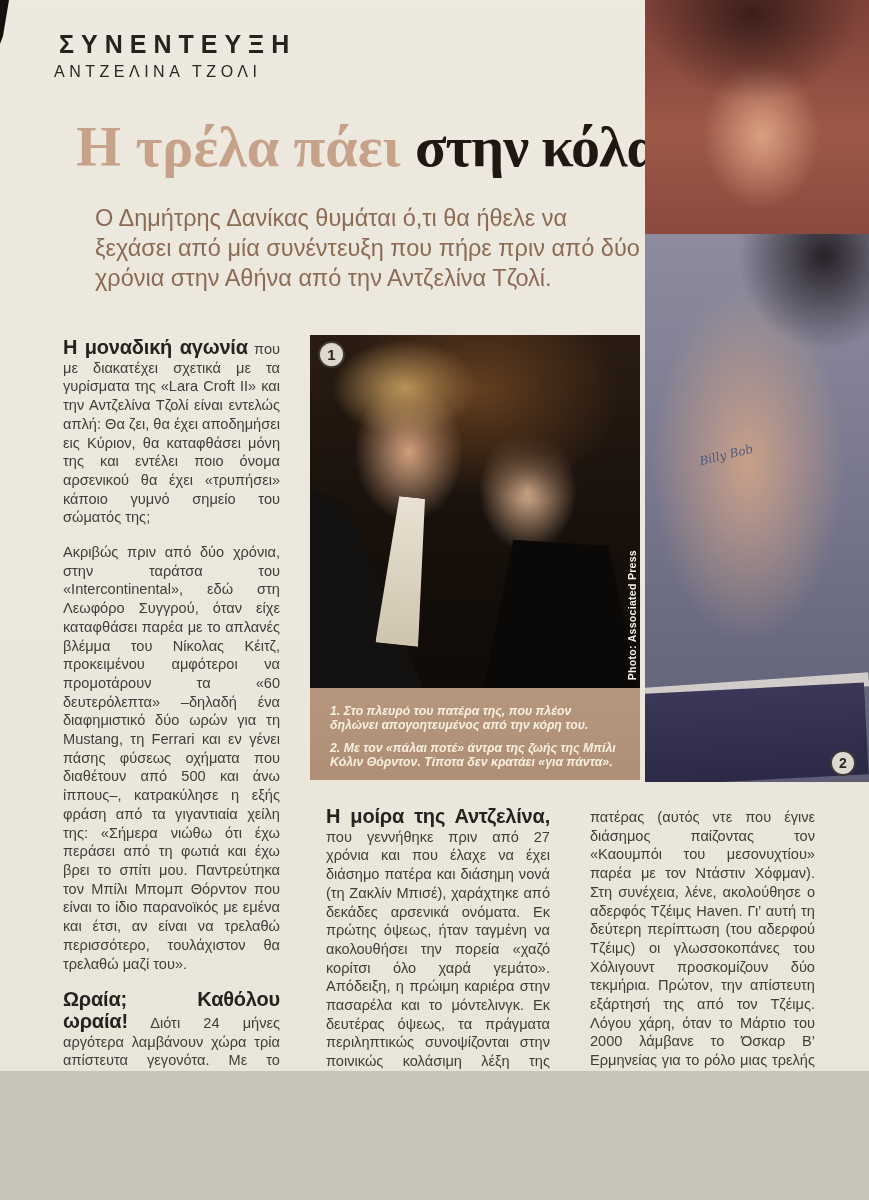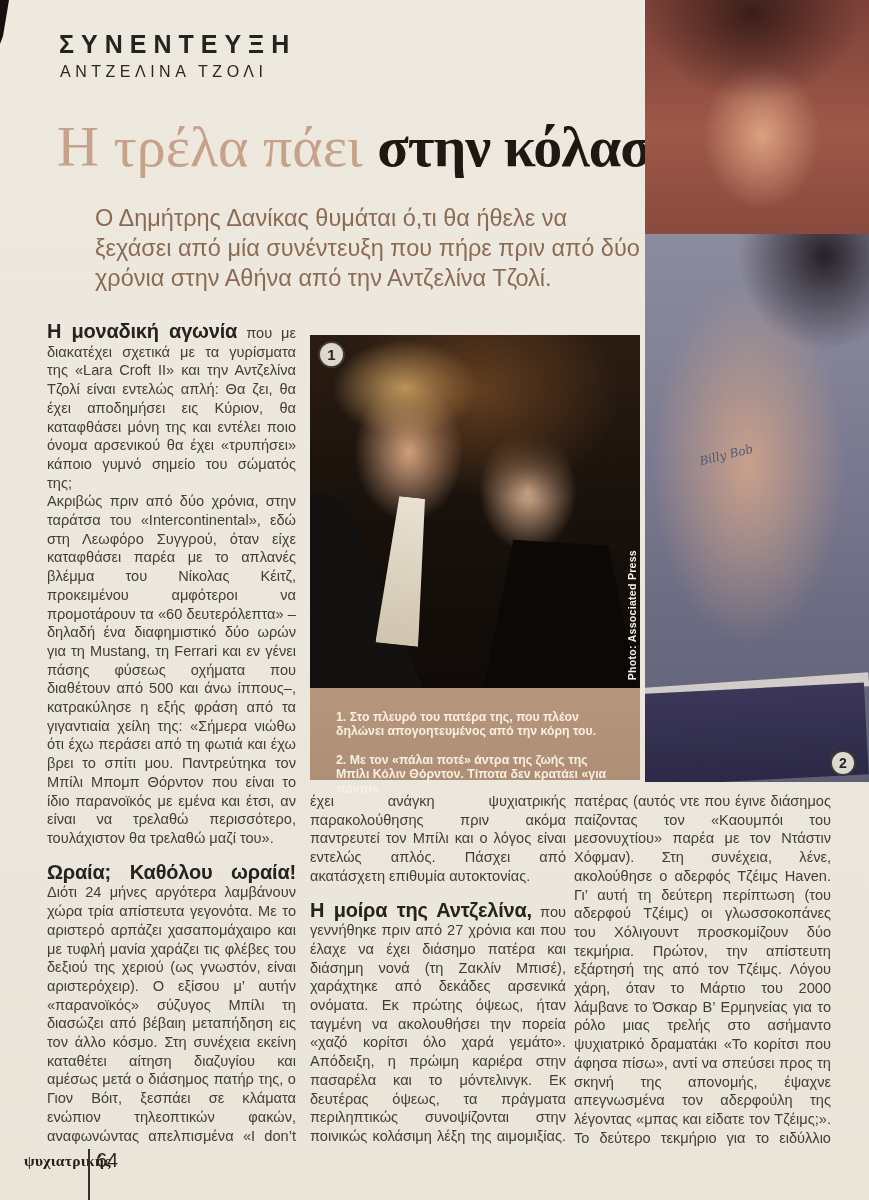--- a/index.html
+++ b/index.html
@@ -1,38 +1,38 @@
 <!DOCTYPE html>
 <html><head>
 <meta charset="utf-8">
 <style>
   html,body{margin:0;padding:0;background:#c9c4ba;}
   .page{
-    position:relative;width:869px;height:1200px;margin:0 auto;
+    position:relative;width:869px;height:1071px;margin:0 auto;
     background:linear-gradient(180deg,#eee9de 0%,#ece7dc 60%,#eae5d9 100%);
     overflow:hidden;font-family:"Liberation Sans",sans-serif;color:#403c38;
   }
   .scan-corner{position:absolute;left:0;top:0;width:10px;height:44px;
     background:#15100c;clip-path:polygon(0 0,9px 0,3px 36px,0 44px);}
   
   .kicker{position:absolute;left:59px;top:30px;font-size:25px;font-weight:bold;
     letter-spacing:7px;color:#262220;}
-  .kicker-sub{position:absolute;left:60px;top:63px;font-size:16px;
+  .kicker-sub{position:absolute;left:54px;top:63px;font-size:16px;
     letter-spacing:4.5px;color:#2b2724;}
   
   .title{position:absolute;left:57px;top:118px;width:600px;white-space:nowrap;
     font-family:"Liberation Serif",serif;font-size:58px;line-height:1;}
-  .title .t-light{color:#c7a28b;font-weight:400;}
+  .title .t-light{color:#c7a28b;font-weight:700;margin-left:19px;}
   .title .t-dark{color:#1f1812;font-weight:700;letter-spacing:-1px;}
   .lead{position:absolute;left:95px;top:204px;width:545px;
     font-size:23.5px;line-height:1.27;color:#8c6b55;}
   
   .col{position:absolute;font-size:14.6px;line-height:18.7px;text-align:justify;
     color:#413d39;}
-  .col p{margin:0;}
+  .col p{margin:16px;}
   .col .sect-gap{margin-top:14px;}
   .lead-in{font-weight:bold;color:#262220;font-size:20px;line-height:1;
     letter-spacing:-0.2px;}
   .col1{left:47px;top:321px;width:249px;height:824px;overflow:hidden;}
   .col2{left:310px;top:792px;width:256px;height:356px;overflow:hidden;}
   .col3{left:574px;top:792px;width:257px;height:356px;overflow:hidden;}
   
   .main-photo{position:absolute;left:310px;top:335px;width:330px;height:353px;
     overflow:hidden;background:linear-gradient(180deg,#2a1c12,#17100b 55%,#100b08);}
   .mp-art{position:absolute;inset:0;background:
@@ -53,21 +53,21 @@
     justify-content:center;}
   .badge-1{position:absolute;left:8px;top:6px;width:23px;height:23px;font-size:15px;}
   .photo-credit{position:absolute;right:2px;bottom:8px;color:#f4efe6;
     font-size:10.5px;font-weight:bold;writing-mode:vertical-rl;
     transform:rotate(180deg);letter-spacing:.3px;}
   
   .caption-band{position:absolute;left:310px;top:688px;width:330px;height:92px;
     background:linear-gradient(180deg,#b6977d,#ae8f75);box-sizing:border-box;
     padding:8px 10px 0 12px;color:#f7f0e1;font-size:12.3px;line-height:14.4px;
     font-weight:bold;}
-  .caption-band div{margin:14px;}
+  .caption-band div{margin:8px;font-style:italic;}
   
   .rail-top{position:absolute;left:645px;top:0;width:224px;height:234px;
     overflow:hidden;background:
     radial-gradient(150px 120px at 48% 6%,rgba(52,26,22,.9),rgba(52,26,22,0) 72%),
     radial-gradient(78px 98px at 52% 58%,rgba(222,164,132,.95),rgba(222,164,132,0) 75%),
     linear-gradient(180deg,#7c4038 0%,#9d5848 55%,#8a4a3e 100%);}
   .rail-bottom{position:absolute;left:645px;top:234px;width:224px;height:548px;
     overflow:hidden;background:
     radial-gradient(120px 130px at 80% 4%,rgba(32,26,33,.95),rgba(32,26,33,0) 72%),
     radial-gradient(125px 230px at 46% 42%,rgba(206,162,138,.95),rgba(206,162,138,0) 78%),
@@ -122,21 +122,20 @@
     <div class="badge badge-1">1</div>
     <div class="photo-credit">Photo: Associated Press</div>
   </div>
 
   <div class="caption-band">
     <div><span>1.</span><span> Στο πλευρό του πατέρα της, που πλέον δηλώνει απογοητευμένος από την κόρη του.</span></div>
     <div><span>2.</span><span> Με τον «πάλαι ποτέ» άντρα της ζωής της Μπίλι Κόλιν Θόρντον. Τίποτα δεν κρατάει «για πάντα».</span></div>
   </div>
 
   <div class="col col2">
-    <p>έχει ανάγκη ψυχιατρικής παρακολούθησης πριν ακόμα παντρευτεί τον Μπίλι και ο λόγος είναι εντελώς απλός. Πάσχει από ακατάσχετη επιθυμία αυτοκτονίας.</p>
     <p class="sect-gap"><span class="lead-in">Η μοίρα της Αντζελίνα,</span><span> που γεννήθηκε πριν από 27 χρόνια και που έλαχε να έχει διάσημο πατέρα και διάσημη νονά (τη Ζακλίν Μπισέ), χαράχτηκε από δεκάδες αρσενικά ονόματα. Εκ πρώτης όψεως, ήταν ταγμένη να ακολουθήσει την πορεία «χαζό κορίτσι όλο χαρά γεμάτο». Απόδειξη, η πρώιμη καριέρα στην πασαρέλα και το μόντελινγκ. Εκ δευτέρας όψεως, τα πράγματα περιληπτικώς συνοψίζονται στην ποινικώς κολάσιμη λέξη της αιμομιξίας. Εν αρχή –λένε, χωρίς όμως αποδείξεις– υπήρξε ο</span></p>
   </div>
 
   <div class="col col3">
     <p>πατέρας (αυτός ντε που έγινε διάσημος παίζοντας τον «Καουμπόι του μεσονυχτίου» παρέα με τον Ντάστιν Χόφμαν). Στη συνέχεια, λένε, ακολούθησε ο αδερφός Τζέιμς Haven. Γι’ αυτή τη δεύτερη περίπτωση (του αδερφού Τζέιμς) οι γλωσσοκοπάνες του Χόλιγουντ προσκομίζουν δύο τεκμήρια. Πρώτον, την απίστευτη εξάρτησή της από τον Τζέιμς. Λόγου χάρη, όταν το Μάρτιο του 2000 λάμβανε το Όσκαρ Β’ Ερμηνείας για το ρόλο μιας τρελής στο ασήμαντο ψυχιατρικό δραματάκι «Το κορίτσι που άφησα πίσω», αντί να σπεύσει προς τη σκηνή της απονομής, έψαχνε απεγνωσμένα τον αδερφούλη της λέγοντας «μπας και είδατε τον Τζέιμς;». Το δεύτερο τεκμήριο για το ειδύλλιο αδερφής με αδερφό</p>
   </div>
 
   <div class="rail-top"></div>
   <div class="rail-bottom">
     <div class="tattoo">Billy Bob</div>

